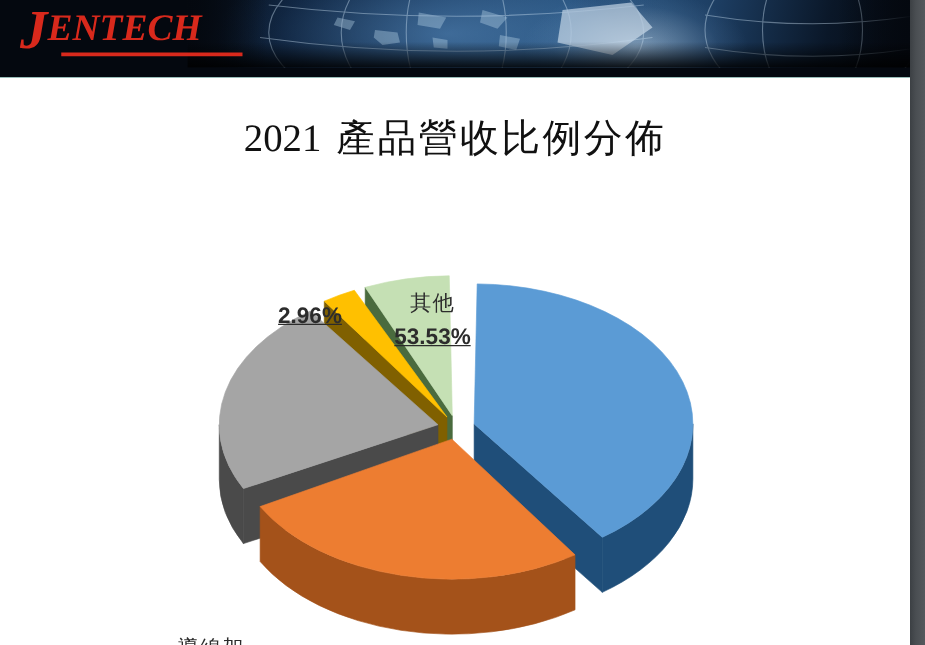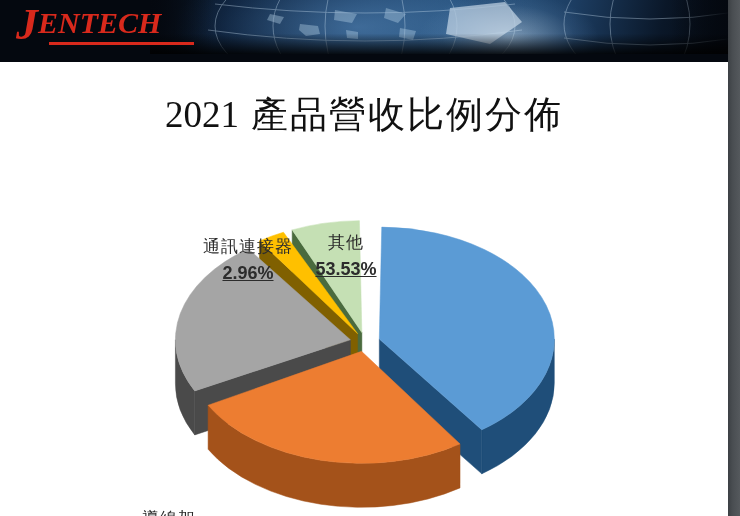--- a/index.html
+++ b/index.html
@@ -103,21 +103,21 @@
     height: 454px;
     background: #ffffff;
   }
   #chart-title {
     position: absolute;
     left: 0;
     top: 28px;
     width: 728px;
     text-align: center;
     font-family: "Liberation Serif", "DejaVu Serif", serif;
-    font-size: 37px;
+    font-size: 31px;
     font-weight: normal;
     color: #111111;
     letter-spacing: 2px;
     white-space: nowrap;
   }
   #chart-title .yr {
     letter-spacing: 0px;
     margin-right: 12px;
   }
 
@@ -226,21 +226,20 @@
           </g>
       </svg>
 
       <div class="pie-label" id="label-1">
         <span class="name">導線架</span>
 
       </div>
       <div class="pie-label" id="label-2">
       </div>
       <div class="pie-label" id="label-3">
-        <span class="name">通訊連接器</span>
         <span class="pct">2.96%</span>
       </div>
       <div class="pie-label" id="label-4">
         <span class="name">其他</span>
         <span class="pct">53.53%</span>
       </div>
     </div>
 
   </div>
 

